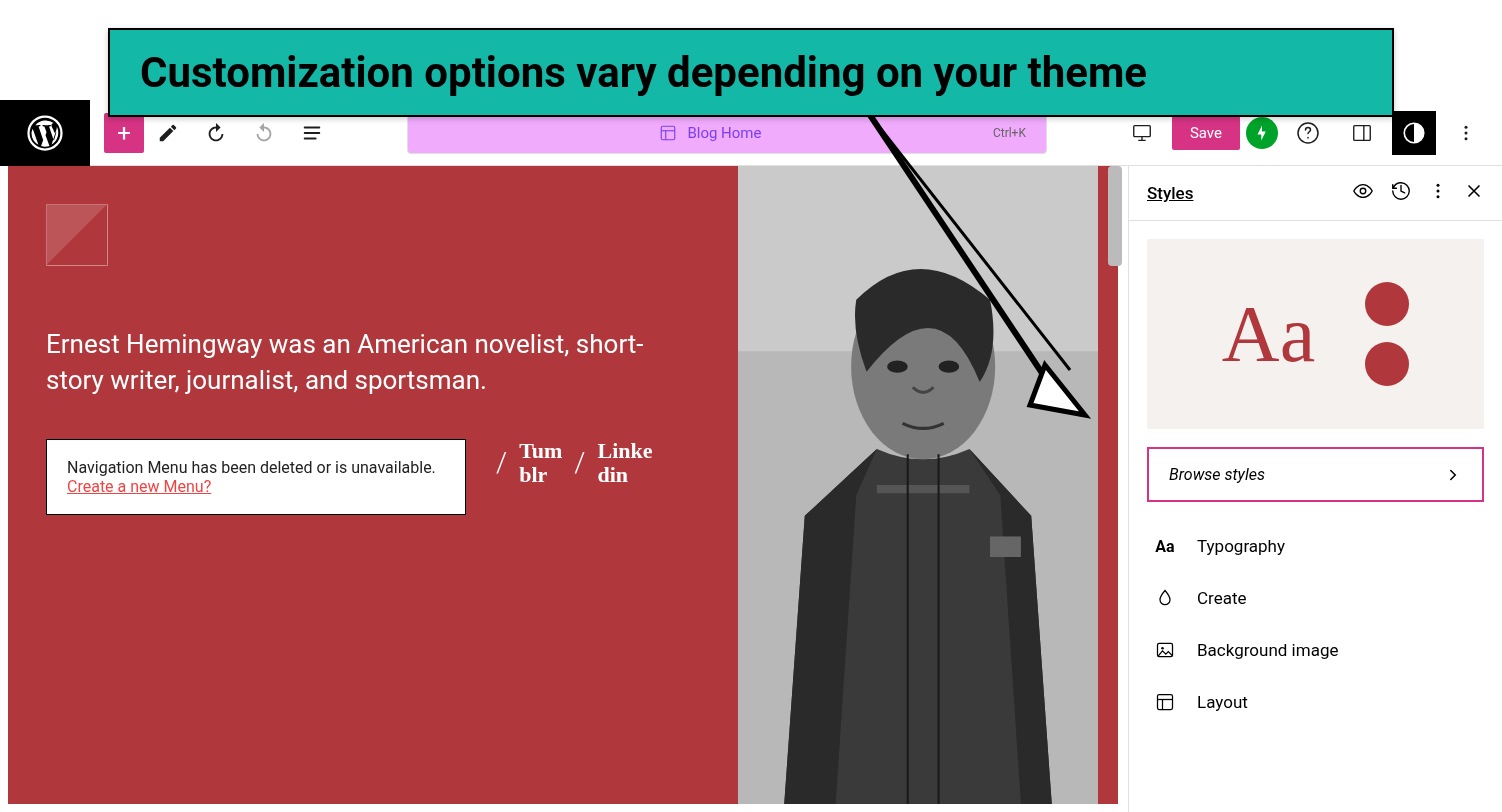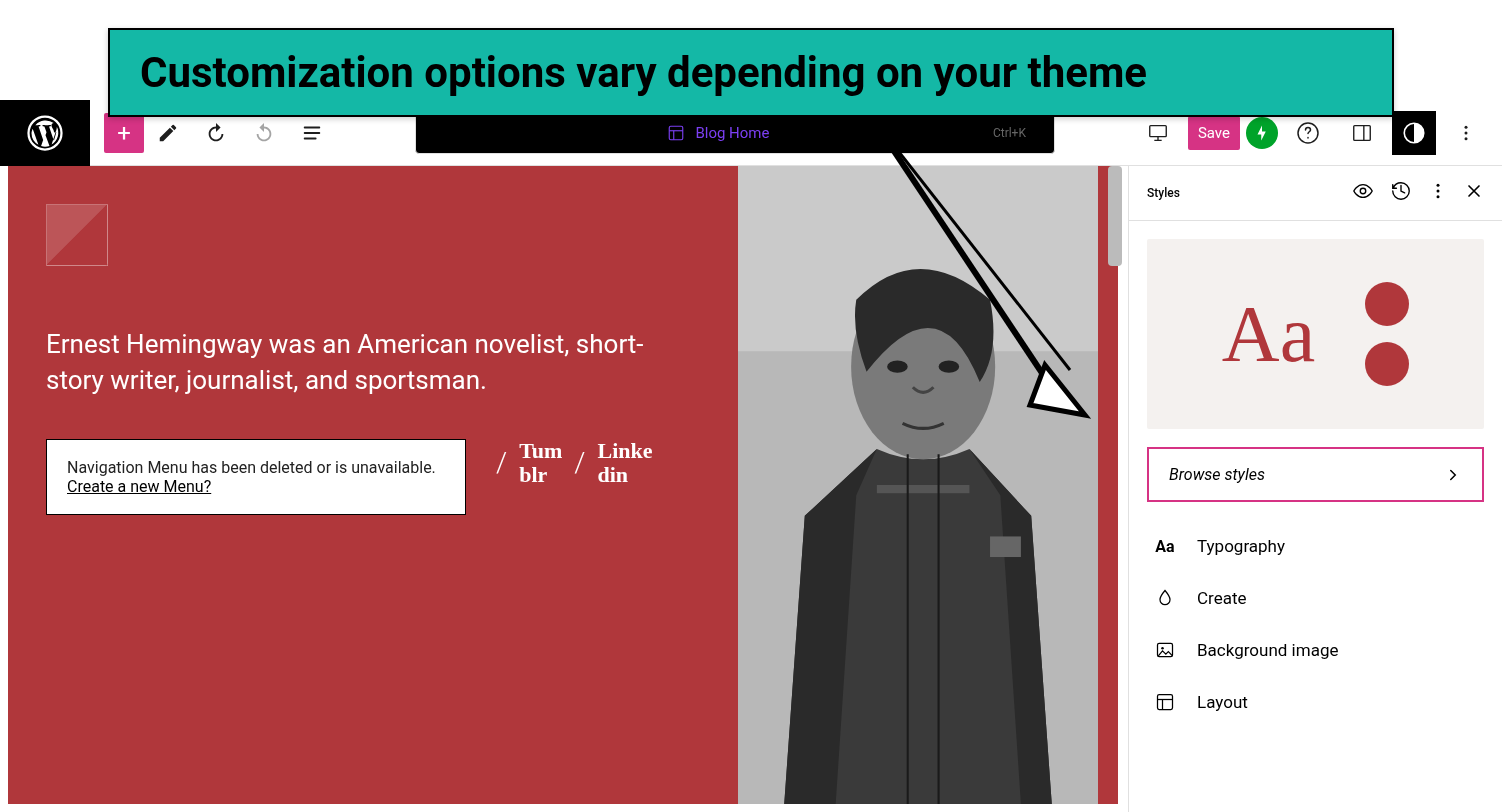--- a/index.html
+++ b/index.html
@@ -86,24 +86,24 @@
 }
 
 .centerbar {
   flex: 1;
   display: flex;
   justify-content: center;
 }
 .breadcrumb-box {
   display: flex;
   align-items: center;
-  background: #000000;
+  background: #f0abfc;
   border: 1px solid #e0e0e0;
   height: 42px;
-  padding: 0 28px;
+  padding: 0 20px;
   border-radius: 4px;
   min-width: 640px;
   justify-content: space-between;
 }
 .bc-left {
   display: flex;
   align-items: center;
   gap: 10px;
   color: #7b3ff2;
   font-size: 15px;
@@ -116,21 +116,21 @@
 
 .topbar-right {
   display: flex;
   align-items: center;
   gap: 6px;
   padding-right: 12px;
 }
 .save-btn {
   background: #d63384;
   color: #fff;
-  padding: 8px 10px;
+  padding: 8px 18px;
   border-radius: 2px;
   cursor: pointer;
   font-size: 15px;
 }
 .jetpack-icon {
   width: 32px; height: 32px;
   background: #00a32a;
   border-radius: 50%;
   display:flex;align-items:center;justify-content:center;
   color:#fff;
@@ -185,21 +185,21 @@
   gap: 30px;
 }
 .nav-warning {
   background: #fff;
   border: 1px solid #000;
   padding: 18px 20px;
   width: 420px;
   font-size: 16px;
   color: #222;
 }
-.nav-warning a { color: #000000; }
+.nav-warning a { color: #ef4444; }
 
 .footer-links {
   display: flex;
   align-items: center;
   color: #fff;
   font-size: 22px;
   font-weight: 600;
   gap: 12px;
 }
 .footer-links .sep { font-size: 28px; font-weight: 300; }
@@ -229,21 +229,21 @@
   display: flex;
   flex-direction: column;
 }
 .sb-header {
   display: flex;
   align-items: center;
   justify-content: space-between;
   padding: 14px 18px;
   border-bottom: 1px solid #e0e0e0;
 }
-.sb-title { font-size: 12px; font-weight: 500; }
+.sb-title { font-size: 17px; font-weight: 500; text-decoration: underline; }
 .sb-header-icons { display: flex; gap: 16px; align-items: center; }
 
 .sb-preview {
   margin: 18px;
   height: 190px;
   background: #f4f1ef;
   display: flex;
   align-items: center;
   justify-content: center;
   gap: 50px;

